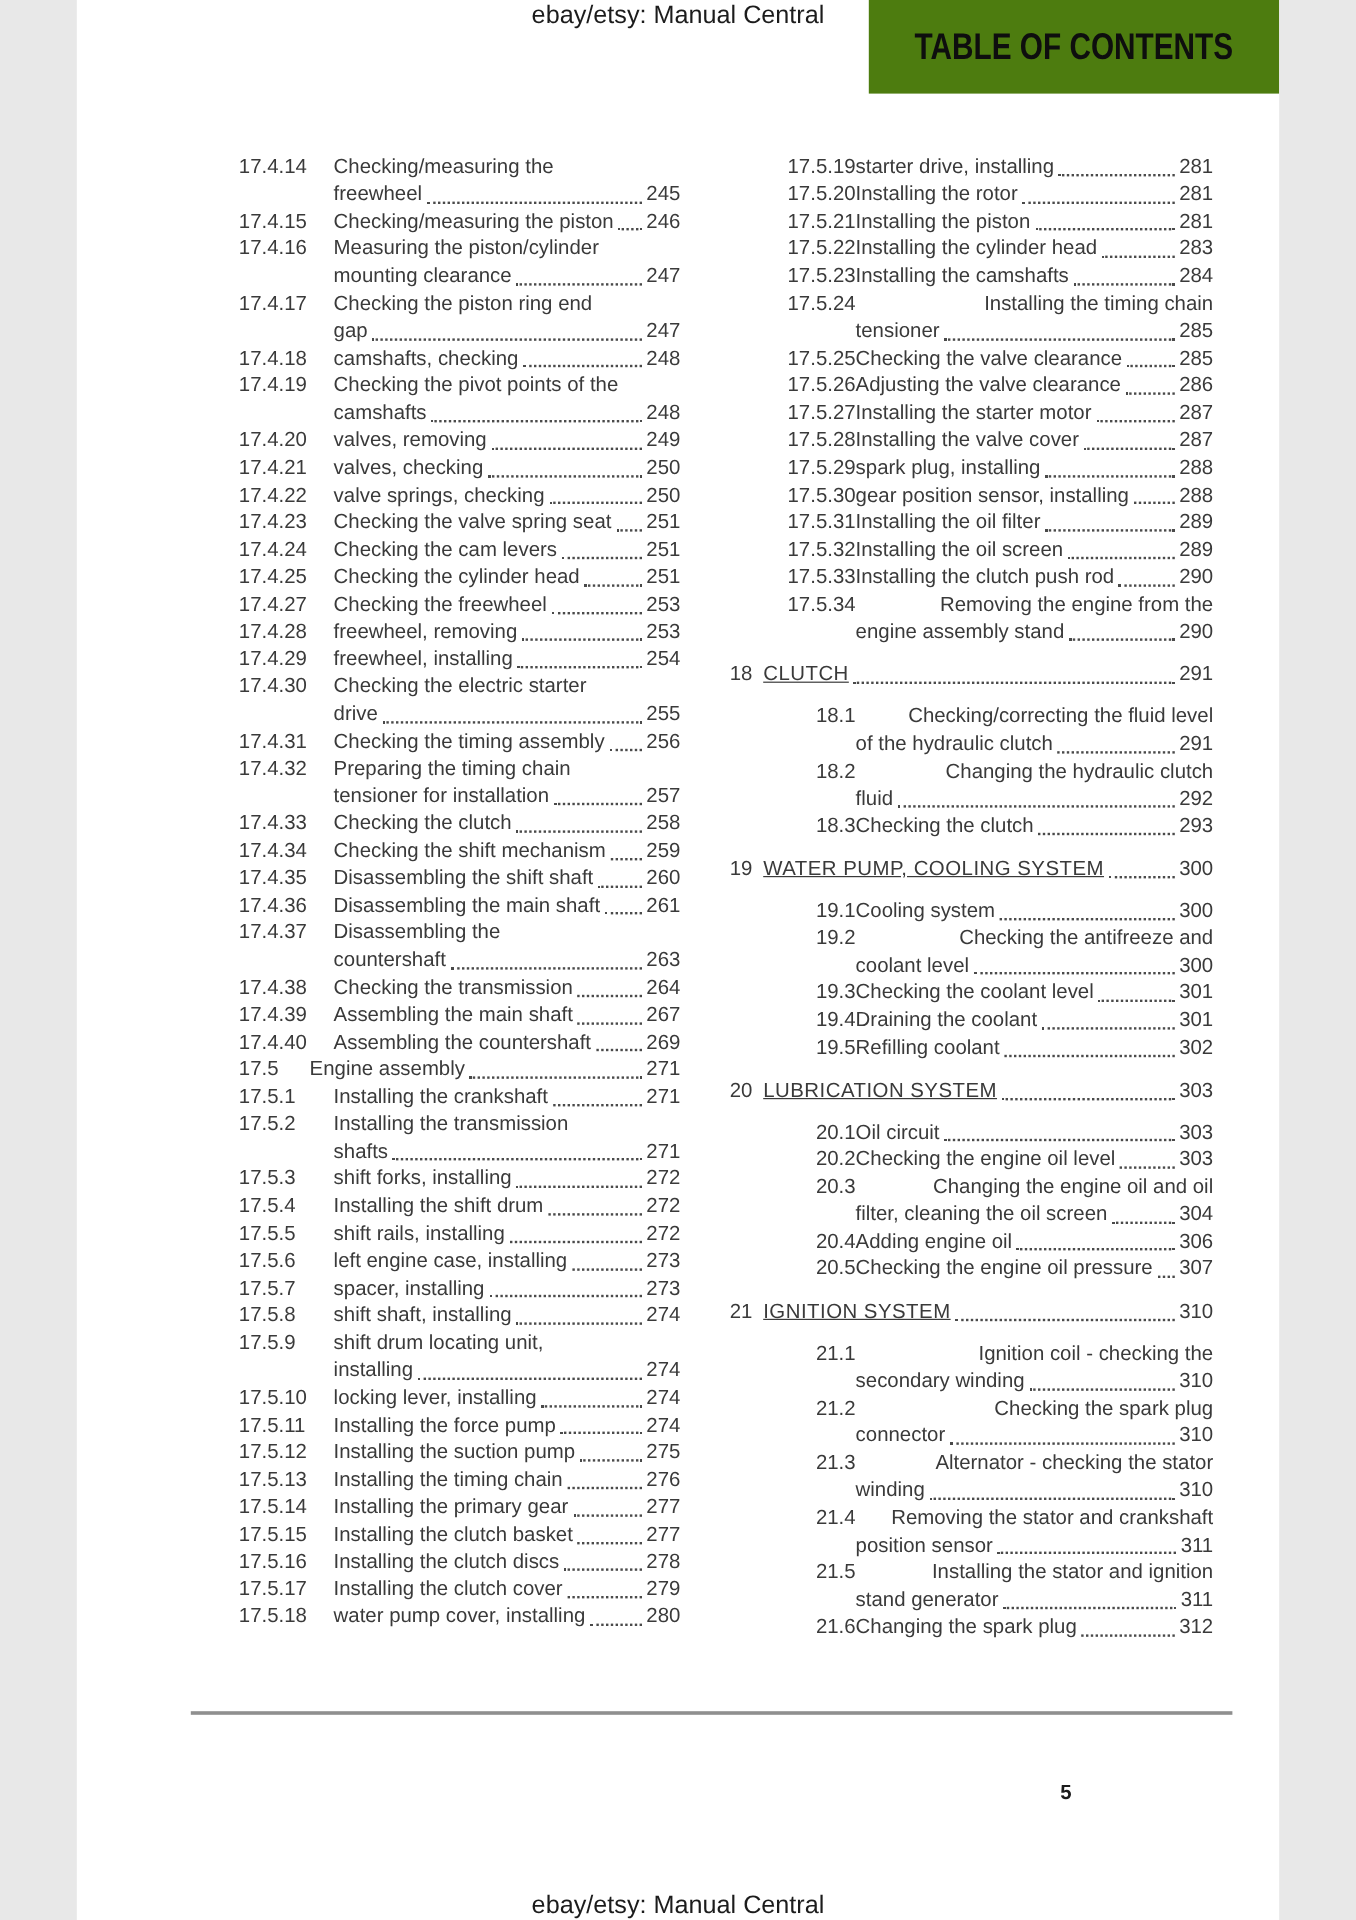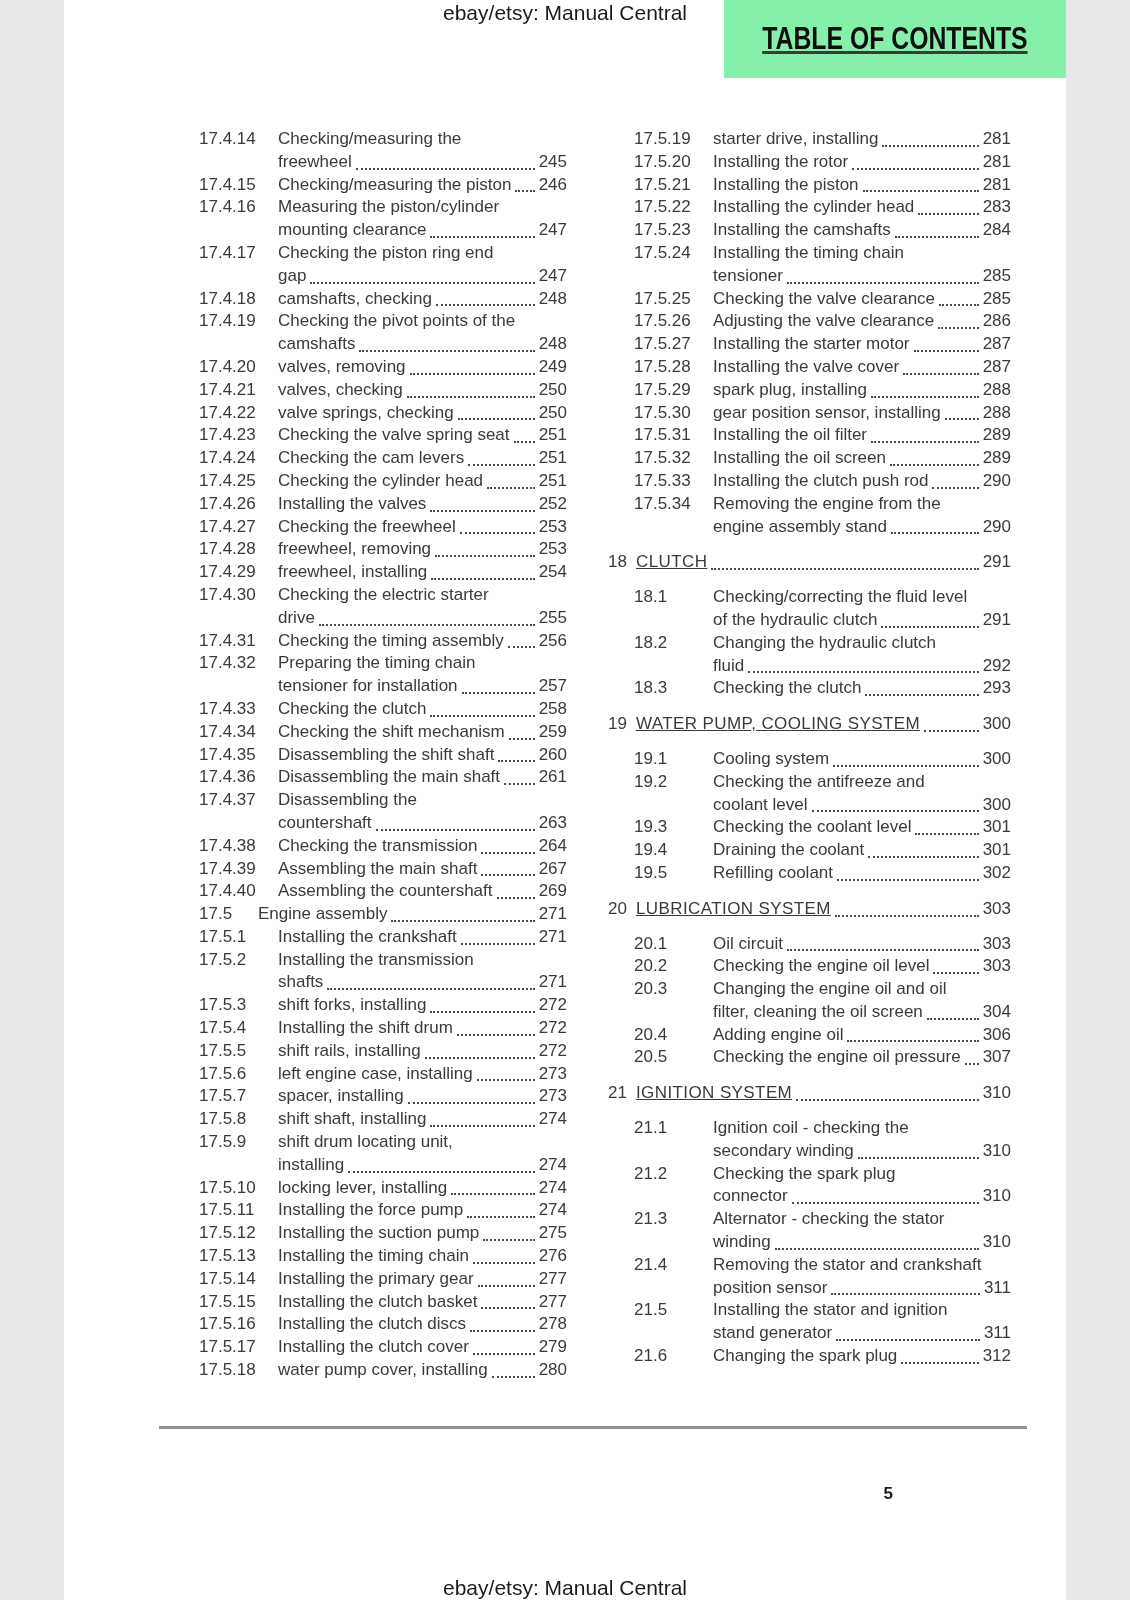--- a/index.html
+++ b/index.html
@@ -17,21 +17,21 @@
     background:#acacac;display:flex;align-items:center;justify-content:center;
   }
   .banner-title{
     font-weight:bold;font-size:31px;color:#0e0e0e;white-space:nowrap;
     transform:scaleX(0.8);letter-spacing:0;
   }
   .col{position:absolute;display:flex;flex-direction:column;}
   .col-left{top:128px;left:135px;width:368px;}
   .col-right{top:128px;left:535px;width:412px;}
   .row{display:flex;align-items:flex-start;font-size:17px;line-height:22.8px;}
-  .col-right .row.sub,.col-right .row.sub2{padding-left:35px;}
+  .col-right .row.sub,.col-right .row.sub2{padding-left:35px;text-align:right;}
   .row .num{flex:0 0 79px;white-space:nowrap;}
   .row.sub2 .num{flex:0 0 59px;}
   .row.chapter .num{flex:0 0 37px;text-align:center;}
   .row.chapter{margin:13px 0 12px 0;}
   .row.chapter .t{letter-spacing:0.4px;text-decoration:underline;}
   .body{flex:1;display:flex;flex-direction:column;min-width:0;}
   .tline{display:block;white-space:nowrap;}
   .tline.last{display:flex;}
   .tline.last .t{flex:0 0 auto;white-space:nowrap;}
   .leader{
@@ -46,21 +46,21 @@
     font-size:21px;line-height:25px;color:#1c1c1c;
   }
 </style>
 </head>
 <body>
 
 <div class="page" style="color: rgb(58, 58, 58);">
 
   <div class="site-header">ebay/etsy: Manual Central</div>
 
-  <div class="banner" style="background: #86efac; text-decoration: underline;">
+  <div class="banner" style="background: #4d7c0f;">
     <div class="banner-title" style="color: rgb(14, 14, 14);">TABLE OF CONTENTS</div>
   </div>
 
   <div class="col col-left" id="col-left">
       <div class="row sub">
         <span class="num">17.4.14</span>
         <div class="body">
           <div class="tline">Checking/measuring the</div>
           <div class="tline last">
             <span class="t">freewheel</span>
@@ -172,30 +172,20 @@
           </div>
         </div>
       </div>
       <div class="row sub">
         <span class="num">17.4.25</span>
         <div class="body">
           <div class="tline last">
             <span class="t">Checking the cylinder head</span>
             <span class="leader"></span>
             <span class="pg">251</span>
-          </div>
-        </div>
-      </div>
-      <div class="row sub">
-        <span class="num">17.4.26</span>
-        <div class="body">
-          <div class="tline last">
-            <span class="t">Installing the valves</span>
-            <span class="leader"></span>
-            <span class="pg">252</span>
           </div>
         </div>
       </div>
       <div class="row sub">
         <span class="num">17.4.27</span>
         <div class="body">
           <div class="tline last">
             <span class="t">Checking the freewheel</span>
             <span class="leader"></span>
             <span class="pg">253</span>

